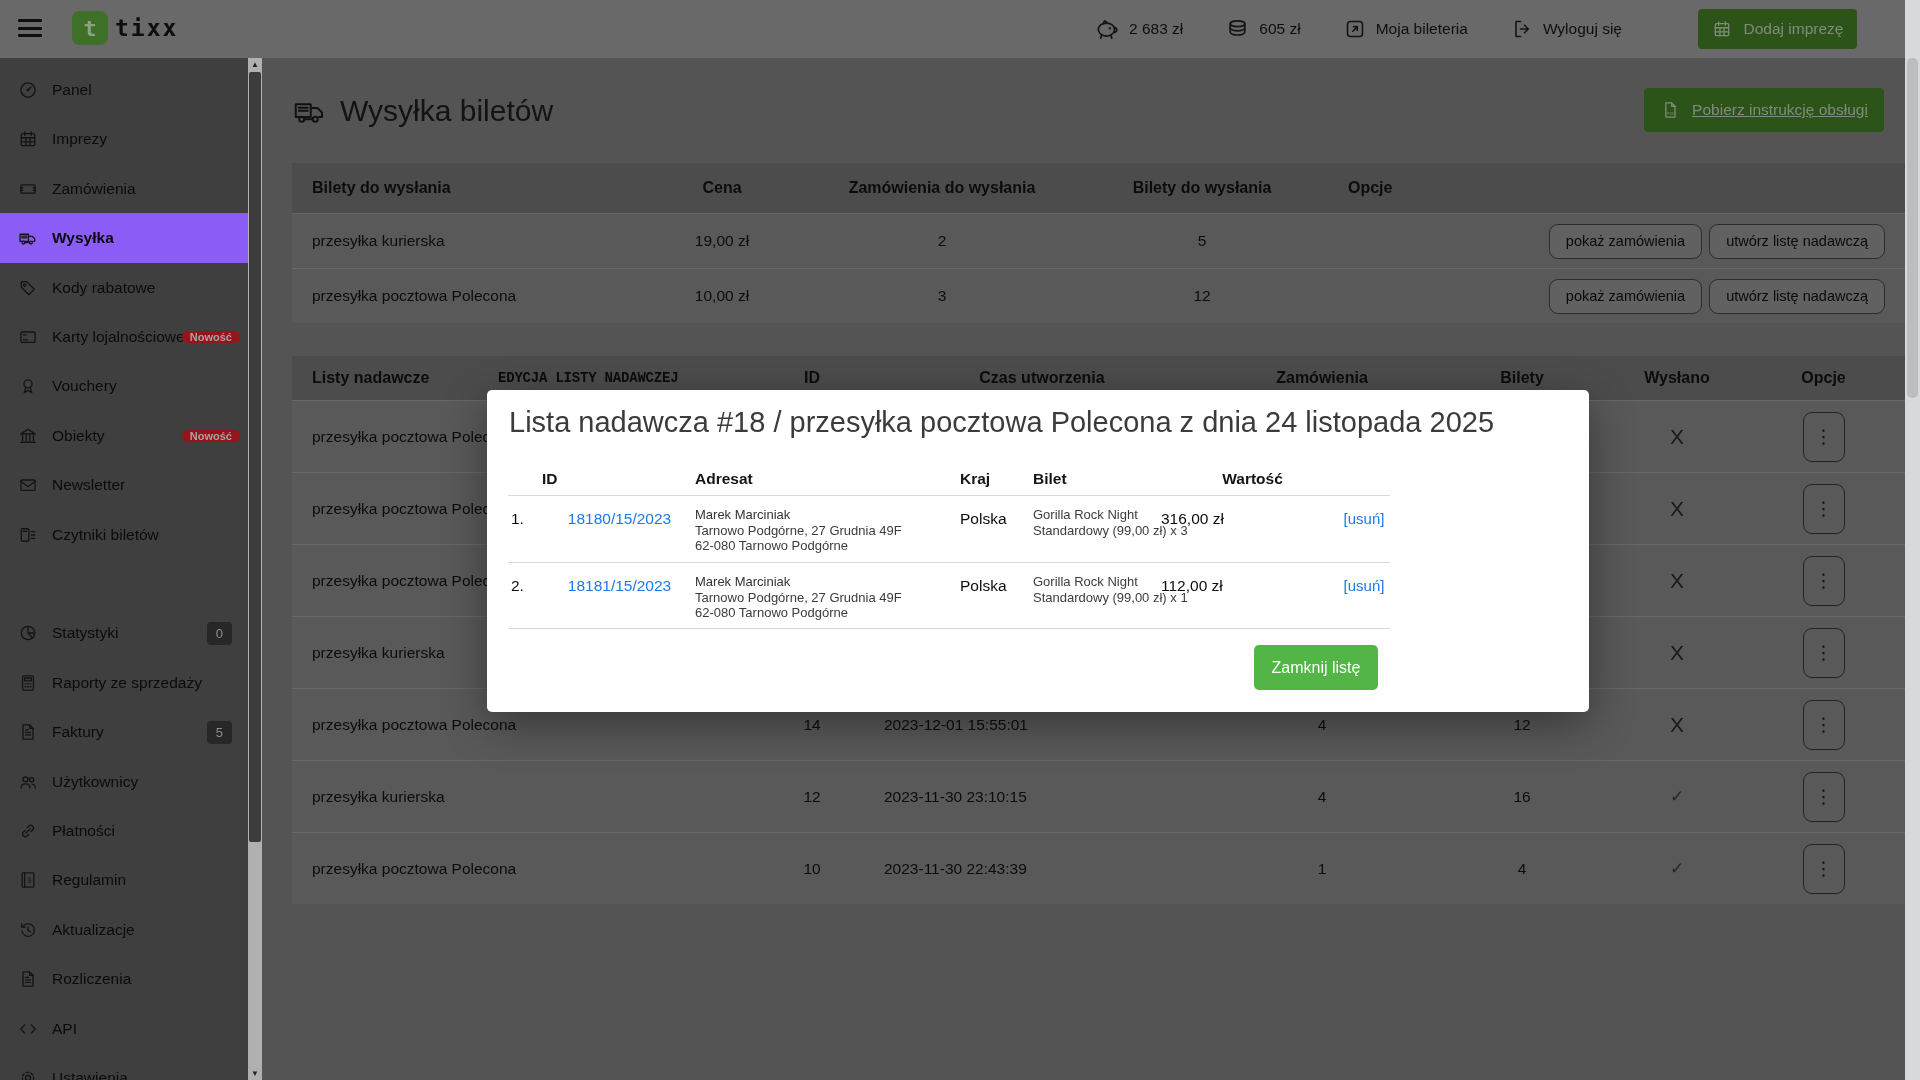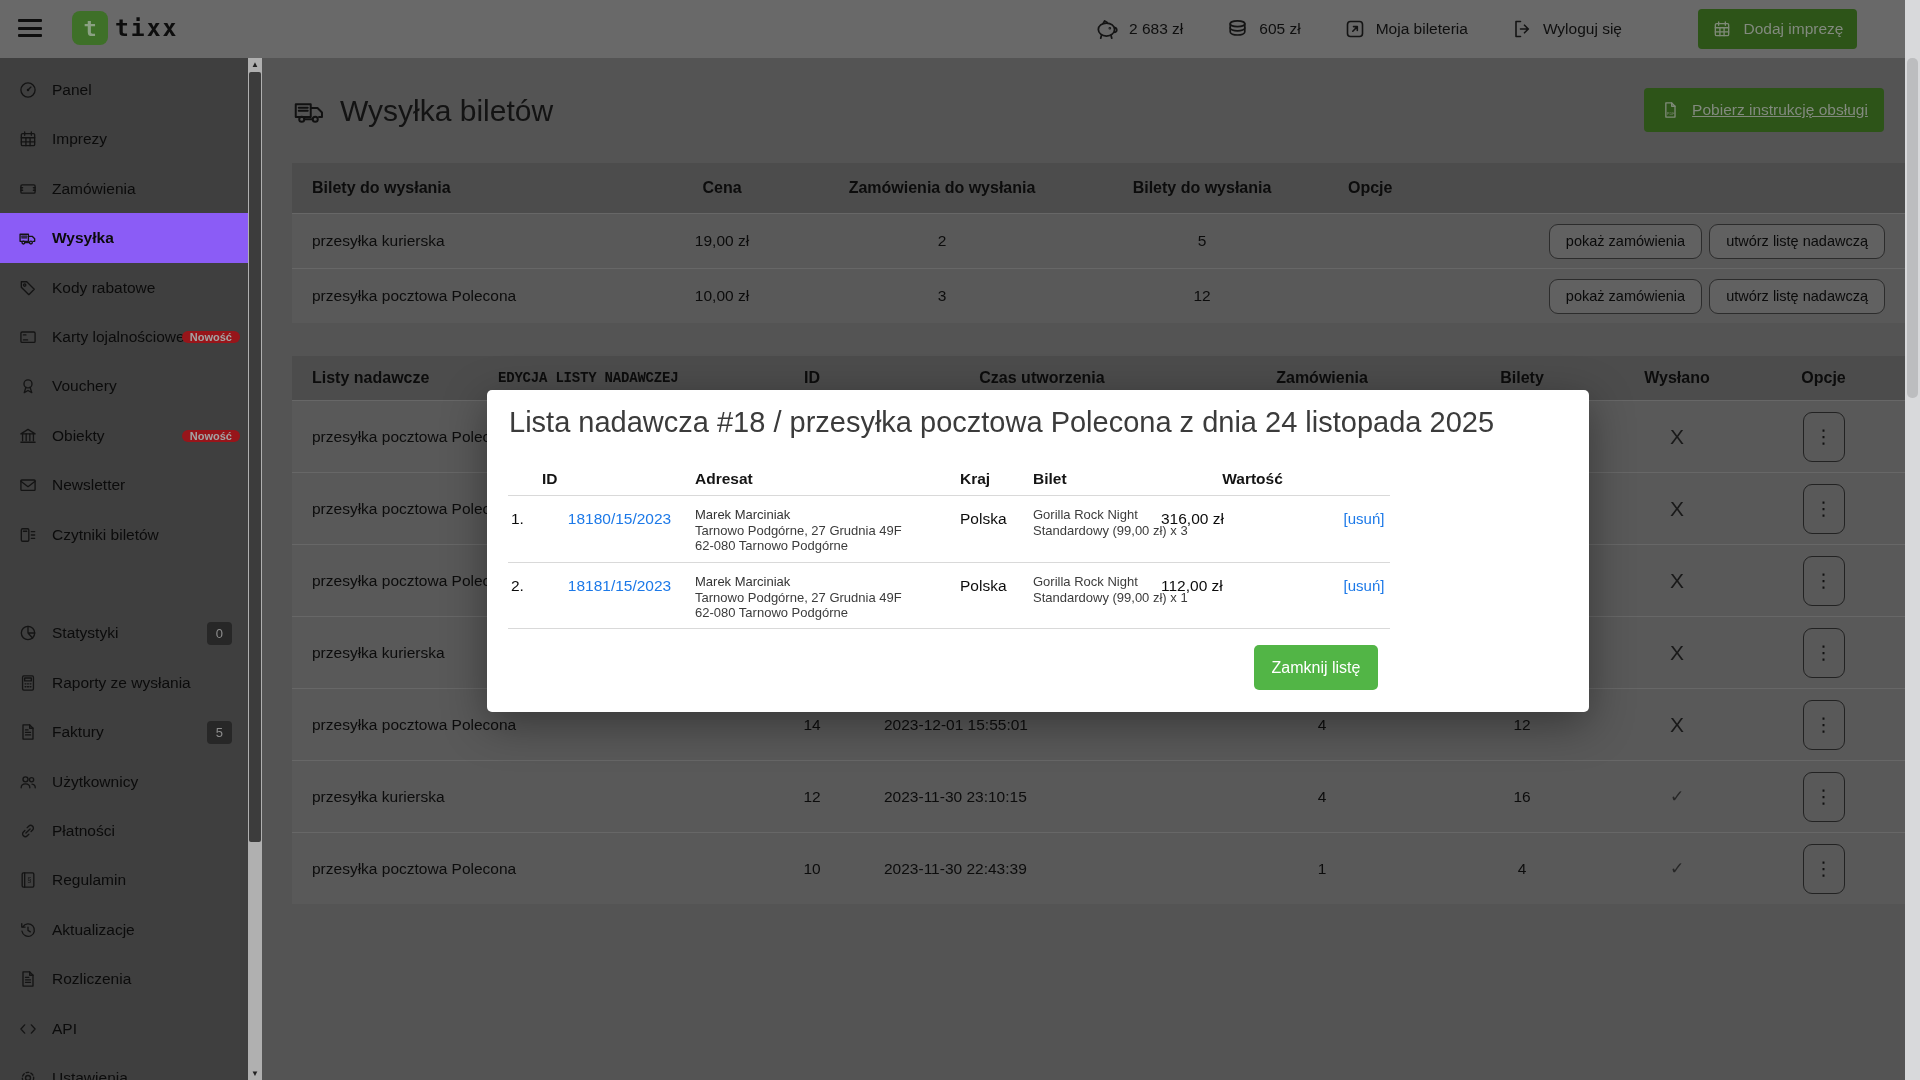--- a/index.html
+++ b/index.html
@@ -264,21 +264,21 @@
     <span class="badge-dark">0</span>
   </div>
   <div class="side-item" style="top:600px">
     <span class="sicon">
         <svg class="ic" width="20" height="20" viewBox="0 0 24 24">
           <rect x="5.5" y="3.5" width="13" height="17" rx="1.5"></rect>
           <rect x="8" y="6" width="8" height="3.5"></rect>
           <path d="M8.5 13h1M11.5 13h1M14.5 13h1M8.5 16.5h1M11.5 16.5h1M14.5 16.5h1"></path>
         </svg>
       </span>
-    <span class="slabel">Raporty ze wysłania</span>
+    <span class="slabel">Raporty ze sprzedaży</span>
   </div>
   <div class="side-item" style="top:649px">
     <span class="sicon">
         <svg class="ic" width="20" height="20" viewBox="0 0 24 24">
           <path d="M6 3.5h8l4 4v13H6z"></path>
           <path d="M14 3.5v4h4M9 9.5h3M9 12.5h6M9 15.5h6"></path>
         </svg>
       </span>
     <span class="slabel">Faktury</span>
     <span class="badge-dark">5</span>

